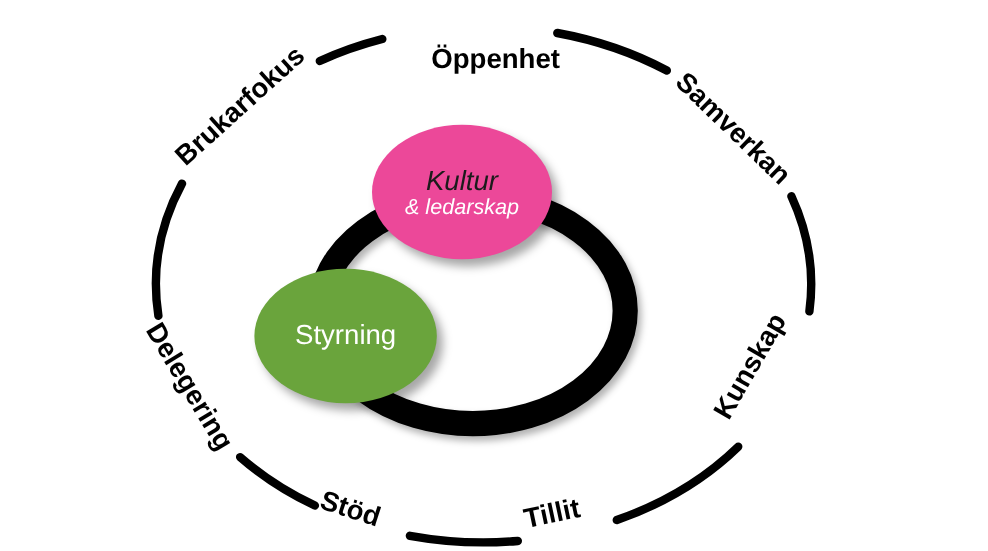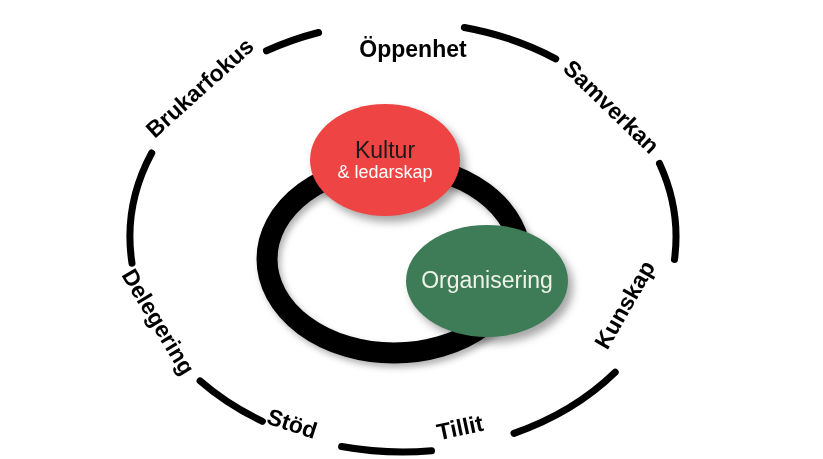--- a/index.html
+++ b/index.html
@@ -42,29 +42,29 @@
       <path d="M 615.2 372.3 A 273 215 0 0 1 514.0 433.4"></path>
       <path d="M 431.5 450.8 A 273 215 0 0 1 341.6 446.5"></path>
       <path d="M 262.4 421.3 A 273 215 0 0 1 200.1 380.9"></path>
       <path d="M 132.0 263.2 A 273 215 0 0 1 151.7 153.0"></path>
       <path d="M 266.5 50.8 A 273 215 0 0 1 318.6 32.5"></path>
     </g>
 
     <ellipse cx="394" cy="259" rx="127" ry="94" fill="none" stroke="#000000" stroke-width="21" style="filter:drop-shadow(3px 4px 3px rgba(0,0,0,0.30));"></ellipse>
   </svg>
 
-  <div class="node node-kultur" style="background-color: #ef4444;">
+  <div class="node node-kultur" style="background-color: #ec4899; font-style: italic;">
     <div class="node-title" style="color: rgb(27, 27, 27);">Kultur</div>
     <div class="node-subtitle" style="color: rgb(255, 255, 255);">&amp; ledarskap</div>
   </div>
 
+  <div class="node node-styrning" style="background-color: rgb(106, 164, 60);">
+    <div class="node-label" style="color: rgb(255, 255, 255);">Styrning</div>
+  </div>
 
-  <div class="node node-organisering" style="background-color: rgb(62, 124, 87);">
-    <div class="node-label" style="color: rgb(237, 243, 231);">Organisering</div>
-  </div>
 
   <div class="ring-word w-oppenhet">Öppenhet</div>
   <div class="ring-word w-samverkan">Samverkan</div>
   <div class="ring-word w-kunskap">Kunskap</div>
   <div class="ring-word w-tillit">Tillit</div>
   <div class="ring-word w-stod">Stöd</div>
   <div class="ring-word w-delegering">Delegering</div>
   <div class="ring-word w-brukarfokus">Brukarfokus</div>
 
 </div>

